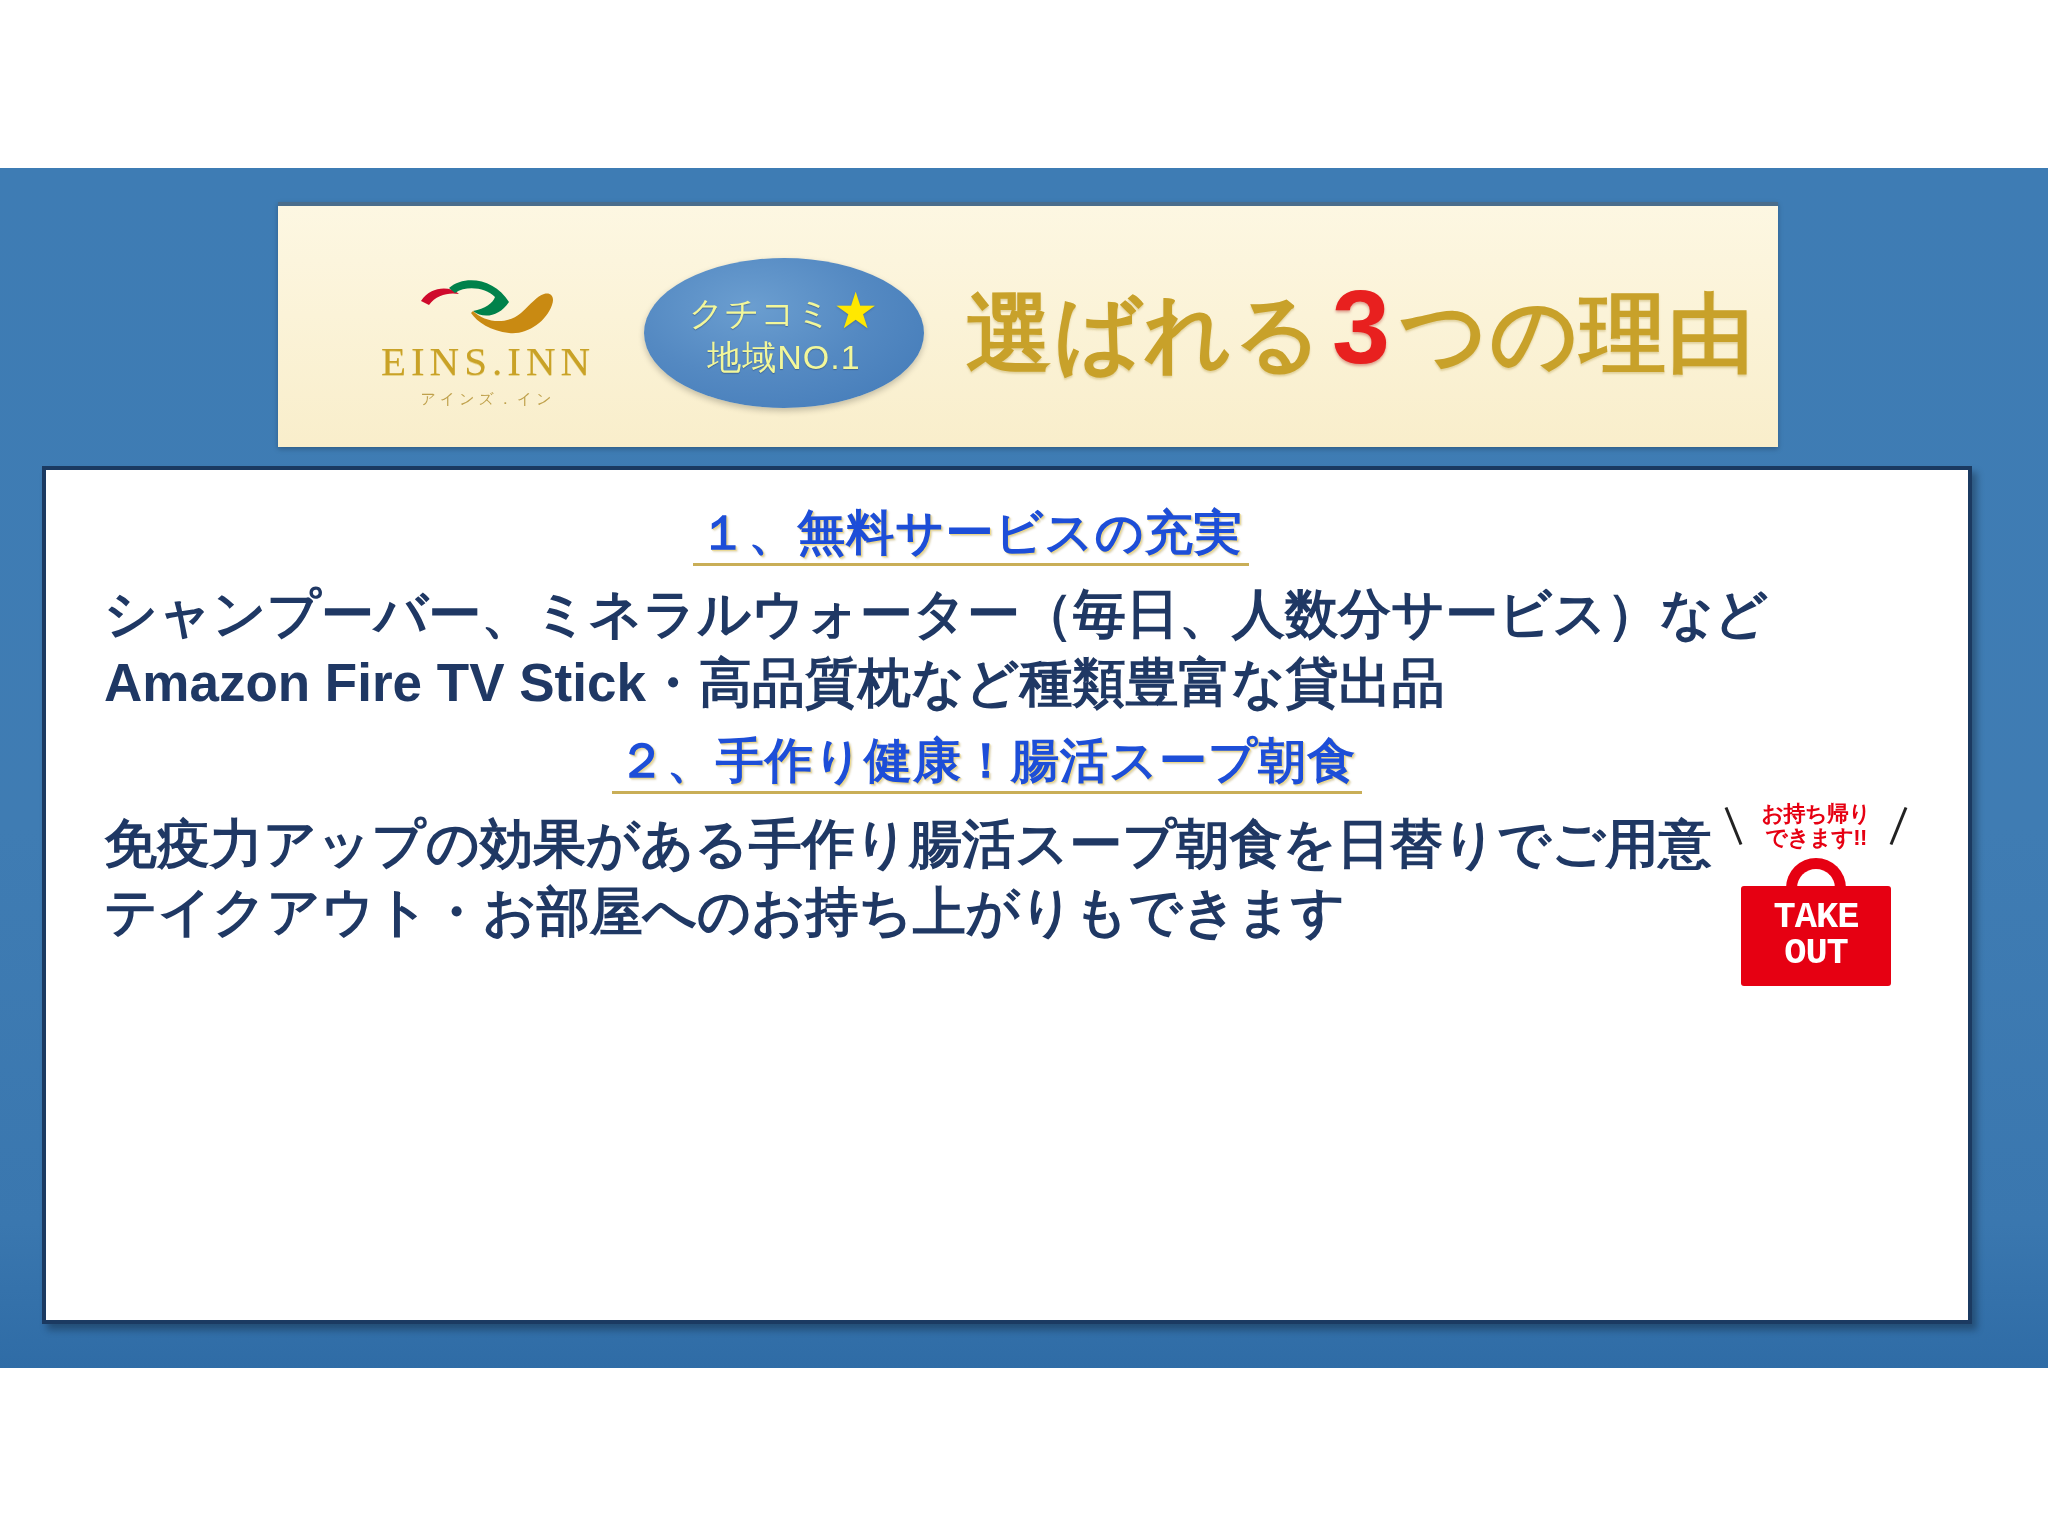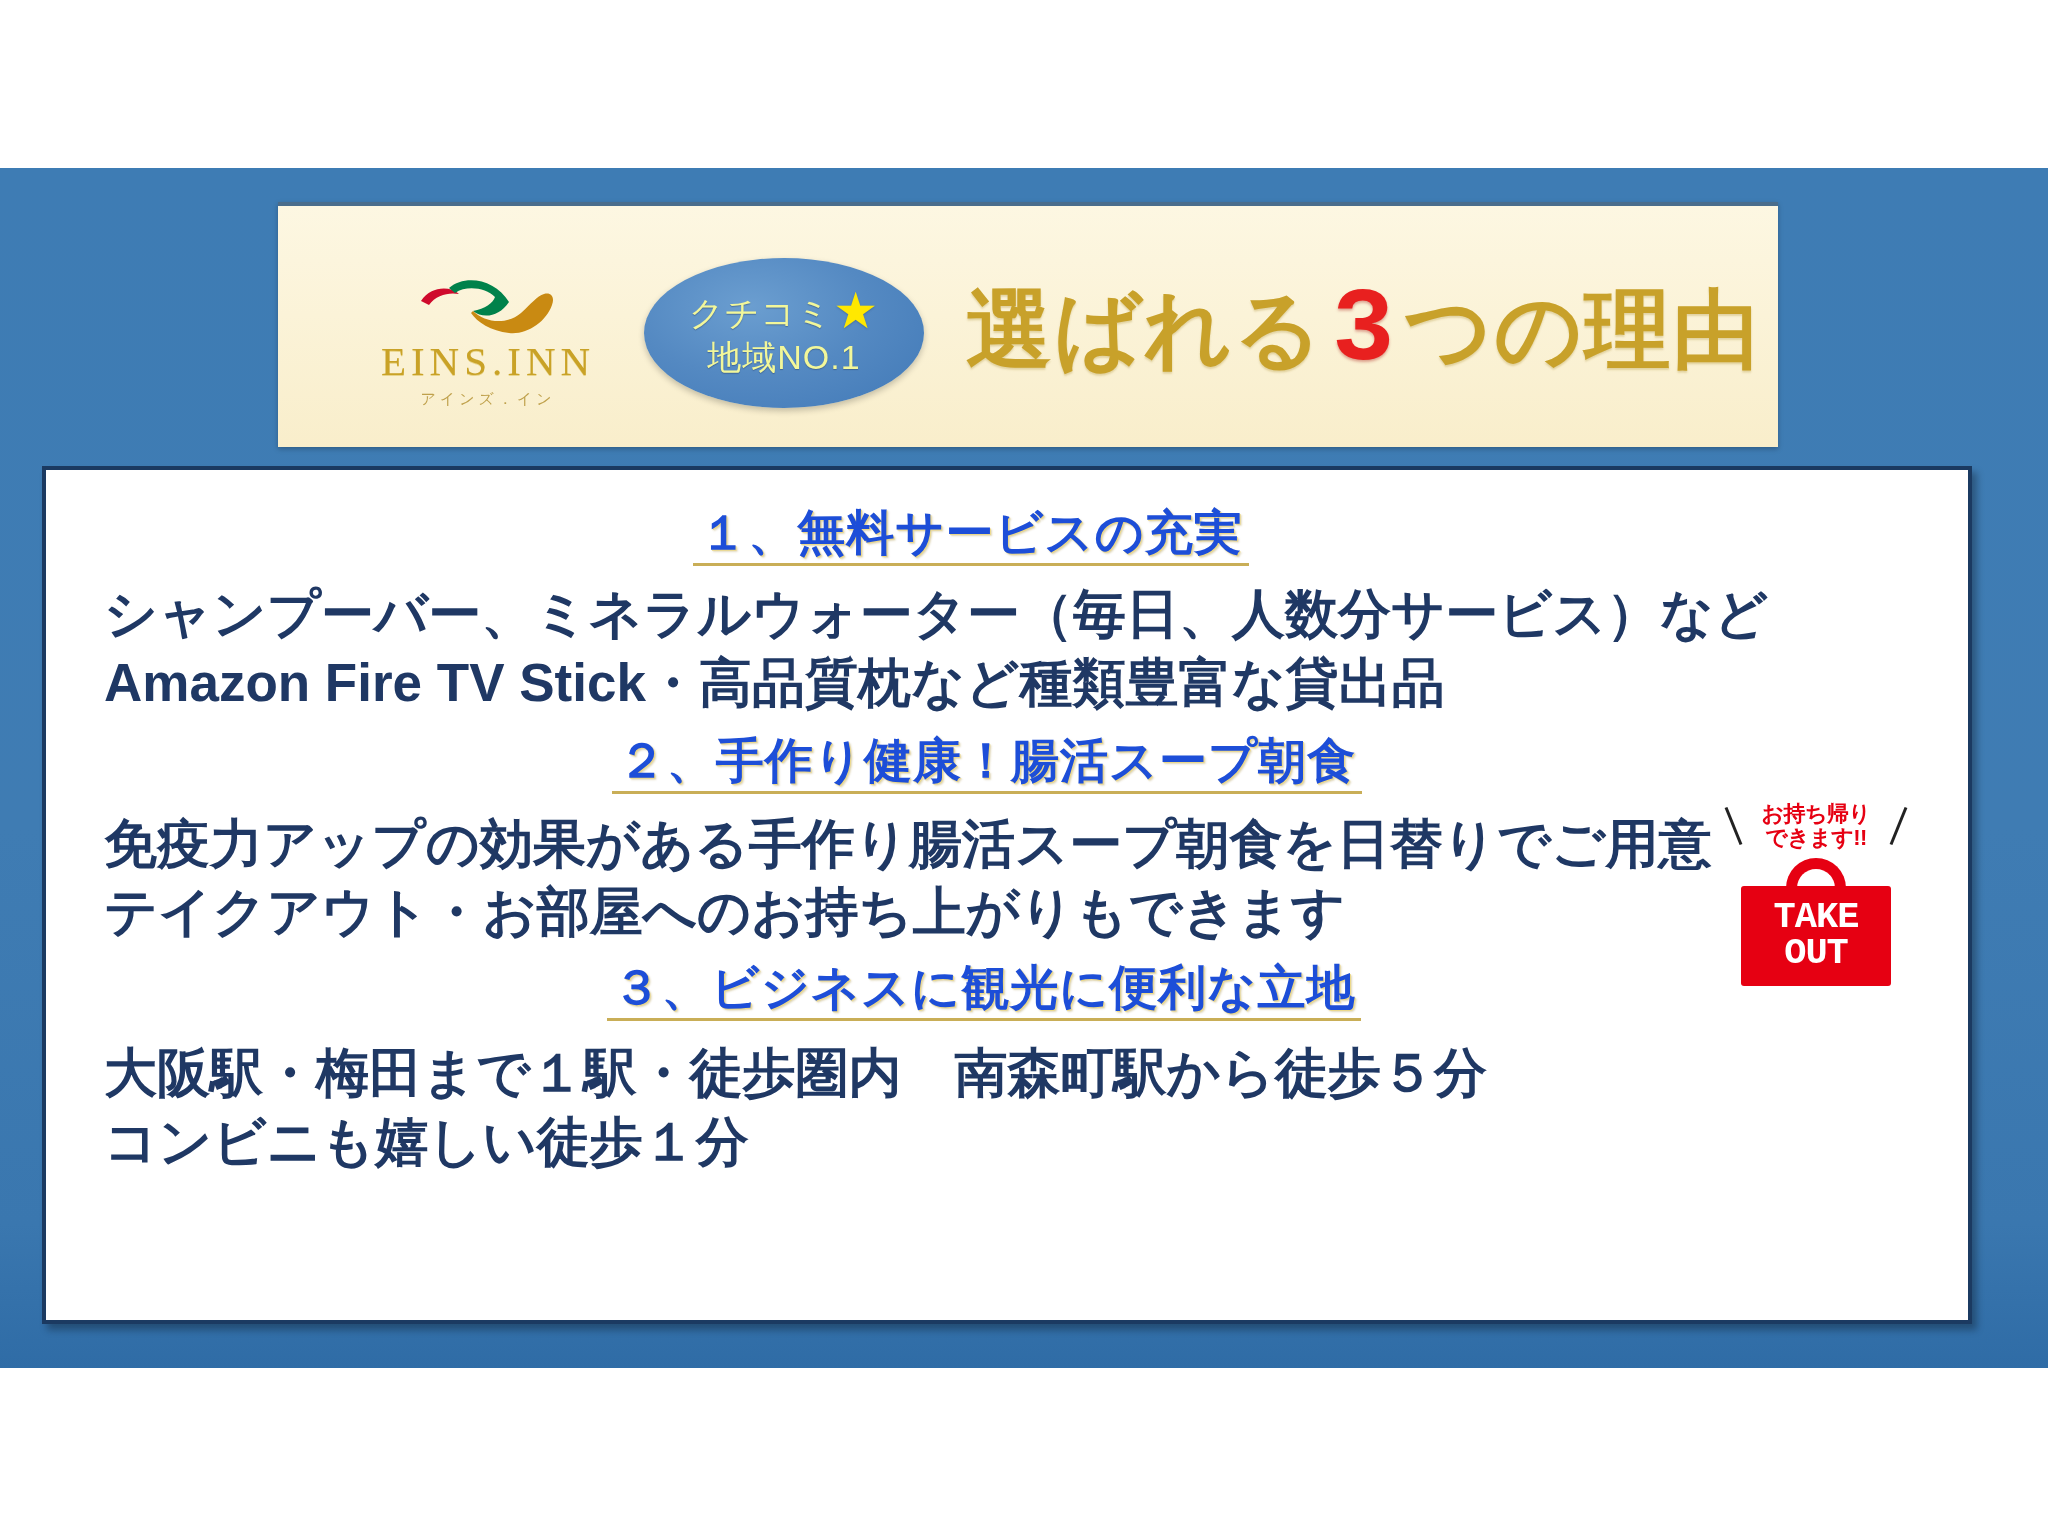--- a/index.html
+++ b/index.html
@@ -113,21 +113,21 @@
     margin-left: 1px;
     position: relative;
     top: -2px;
     text-shadow: 0 1px 2px rgba(40,60,100,0.35);
   }
 
   
   #header-title {
     flex: 1;
     margin-left: 42px;
-    font-family: Liberation Mono, monospace;
+    font-family: Liberation Sans, sans-serif;
     font-size: 86px;
     font-weight: bold;
     color: #c8a12a;
     letter-spacing: 2px;
     white-space: nowrap;
     text-shadow: 0 2px 2px rgba(170,140,40,0.30);
     position: relative;
     top: 4px;
   }
   #header-title .num {
@@ -302,29 +302,20 @@
     <div class="block-2">
       <div class="head-wrap h2">
         <div class="reason-head">２、手作り健康！腸活スープ朝食</div>
       </div>
       <div class="reason-body">
         <span class="ln">免疫力アップの効果がある手作り腸活スープ朝食を日替りでご用意</span>
         <span class="ln">テイクアウト・お部屋へのお持ち上がりもできます</span>
       </div>
     </div>
 
-    <div class="block-3">
-      <div class="head-wrap h3">
-        <div class="reason-head">３、ビジネスに観光に便利な立地</div>
-      </div>
-      <div class="reason-body">
-        <span class="ln">大阪駅・梅田まで１駅・徒歩圏内　南森町駅から徒歩５分</span>
-        <span class="ln">コンビニも嬉しい徒歩１分</span>
-      </div>
-    </div>
 
     <div id="takeout">
       <div id="takeout-caption">
         <span class="cl"></span>
         <span class="cr"></span>
         <div>お持ち帰り</div>
         <div>できます!!</div>
       </div>
       <div id="takeout-bag">
         <div id="takeout-handle"></div>

